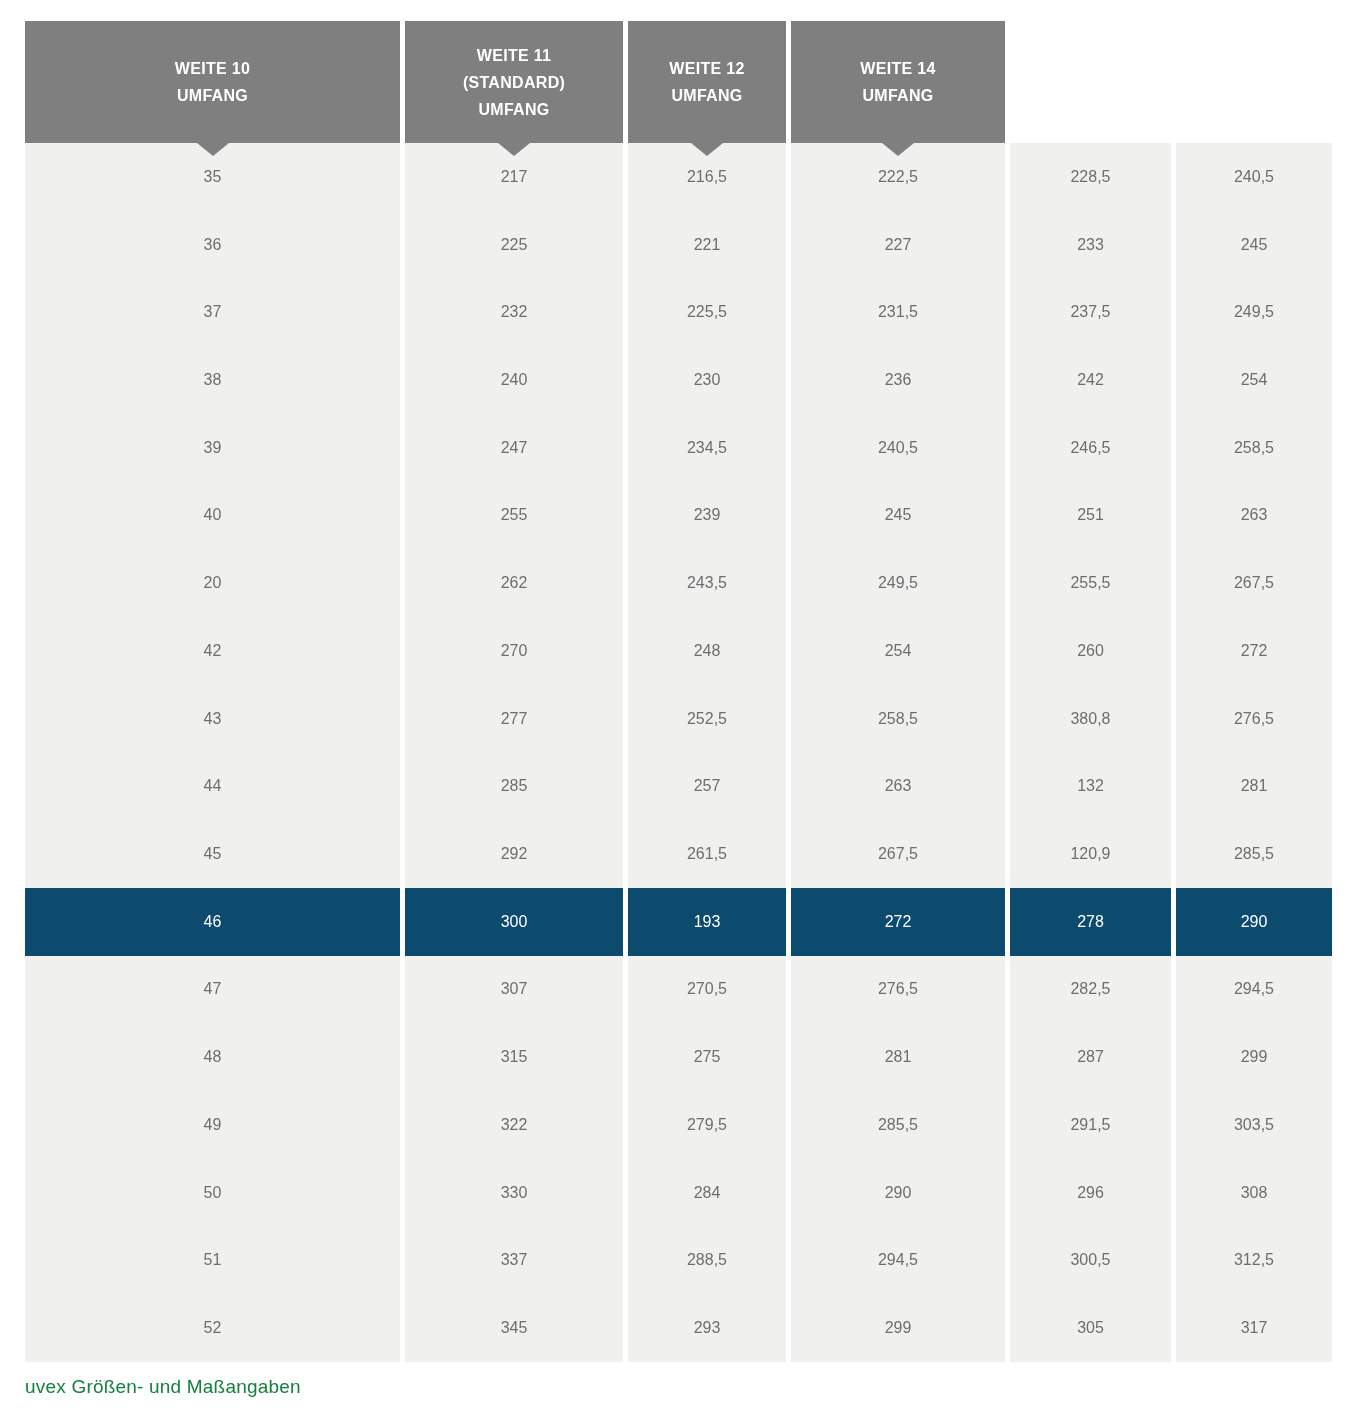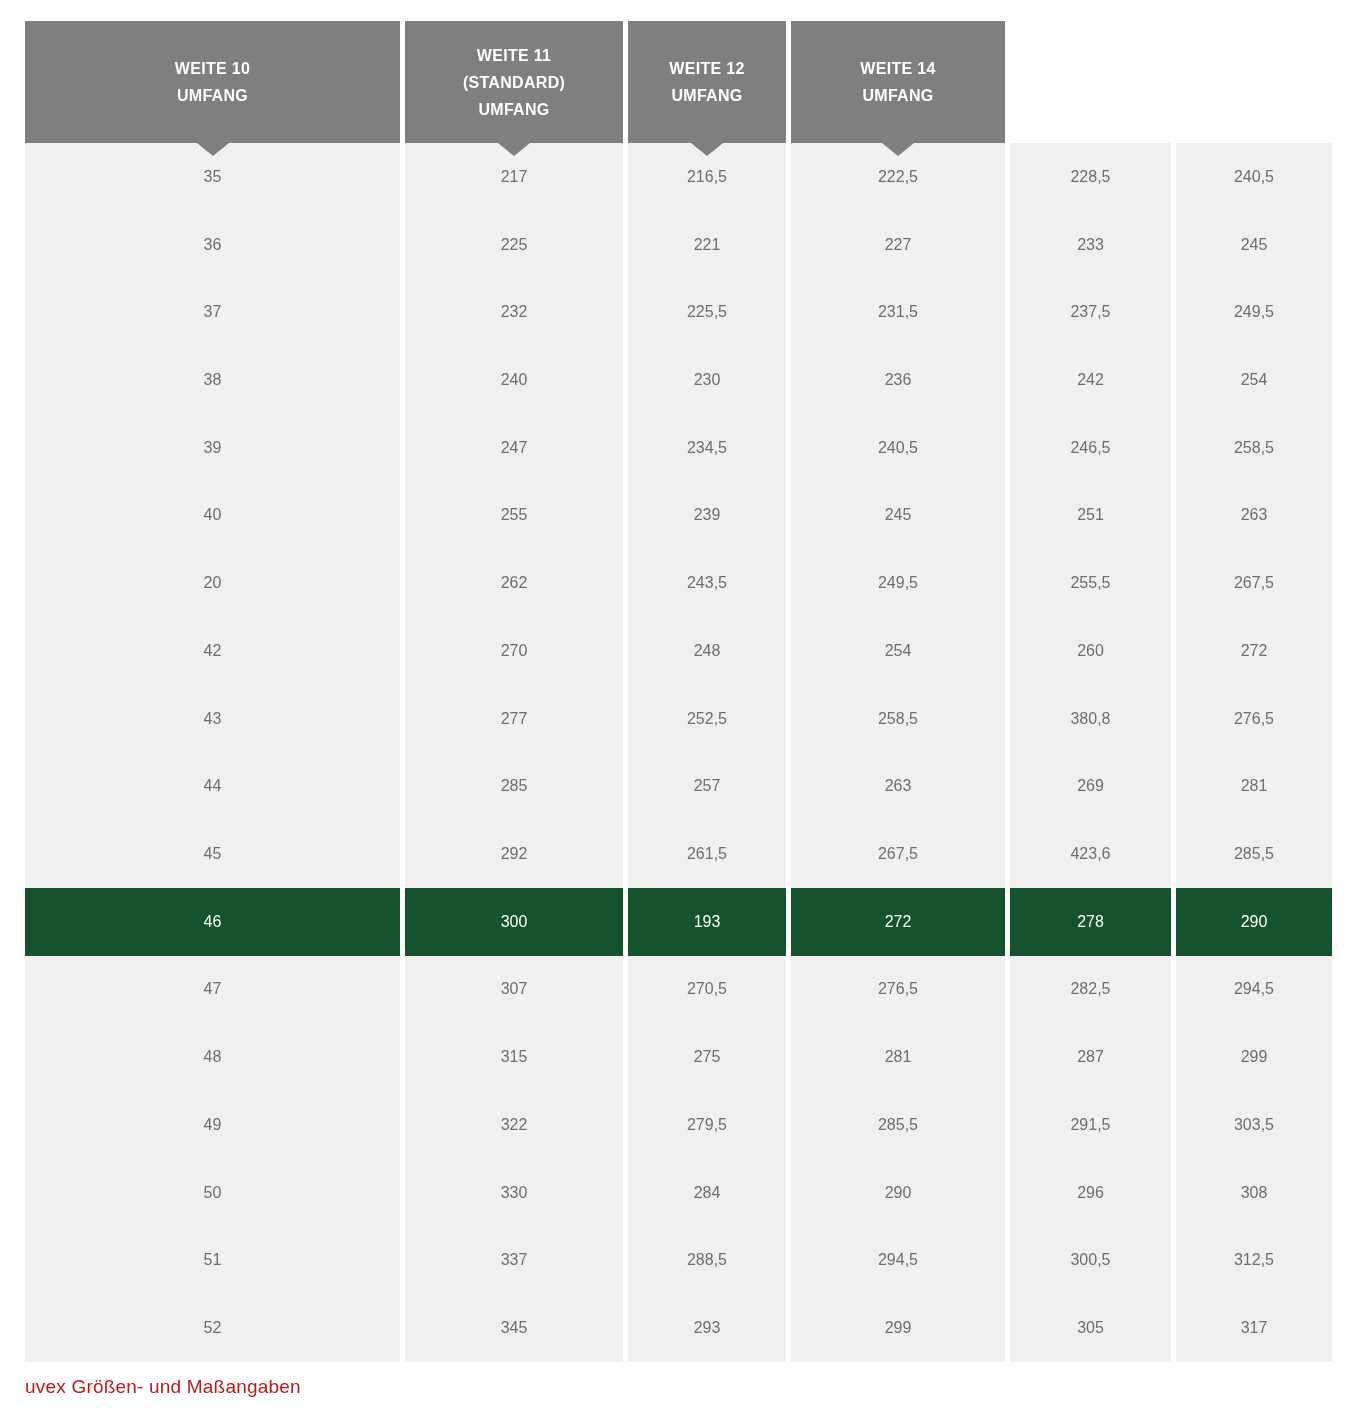--- a/index.html
+++ b/index.html
@@ -64,29 +64,29 @@
   .row { display: contents; }
   .cell {
     background: #f0f0ef;
     color: #6e6e6e;
     font-size: 16px;
     display: flex;
     align-items: center;
     justify-content: center;
   }
   .row.highlight .cell {
-    background: #14532d;
+    background: #0c4a6e;
     color: #ffffff;
   }
   .caption {
     position: absolute;
     left: 25px;
     top: 1376px;
     font-size: 19px;
-    color: #b91c1c;
+    color: #15803d;
     letter-spacing: 0.2px;
   }
 </style>
 </head>
 <body>
 
 <div class="table-wrap">
   <div class="grid header-grid">
       <div class="header-cell">
         <div class="header-label">
@@ -121,22 +121,22 @@
   <div class="grid body-grid">
       <div class="row"><div class="cell">35</div><div class="cell">217</div><div class="cell">216,5</div><div class="cell">222,5</div><div class="cell">228,5</div><div class="cell">240,5</div></div>
       <div class="row"><div class="cell">36</div><div class="cell">225</div><div class="cell">221</div><div class="cell">227</div><div class="cell">233</div><div class="cell">245</div></div>
       <div class="row"><div class="cell">37</div><div class="cell">232</div><div class="cell">225,5</div><div class="cell">231,5</div><div class="cell">237,5</div><div class="cell">249,5</div></div>
       <div class="row"><div class="cell">38</div><div class="cell">240</div><div class="cell">230</div><div class="cell">236</div><div class="cell">242</div><div class="cell">254</div></div>
       <div class="row"><div class="cell">39</div><div class="cell">247</div><div class="cell">234,5</div><div class="cell">240,5</div><div class="cell">246,5</div><div class="cell">258,5</div></div>
       <div class="row"><div class="cell">40</div><div class="cell">255</div><div class="cell">239</div><div class="cell">245</div><div class="cell">251</div><div class="cell">263</div></div>
       <div class="row"><div class="cell">20</div><div class="cell">262</div><div class="cell">243,5</div><div class="cell">249,5</div><div class="cell">255,5</div><div class="cell">267,5</div></div>
       <div class="row"><div class="cell">42</div><div class="cell">270</div><div class="cell">248</div><div class="cell">254</div><div class="cell">260</div><div class="cell">272</div></div>
       <div class="row"><div class="cell">43</div><div class="cell">277</div><div class="cell">252,5</div><div class="cell">258,5</div><div class="cell">380,8</div><div class="cell">276,5</div></div>
-      <div class="row"><div class="cell">44</div><div class="cell">285</div><div class="cell">257</div><div class="cell">263</div><div class="cell">269</div><div class="cell">281</div></div>
-      <div class="row"><div class="cell">45</div><div class="cell">292</div><div class="cell">261,5</div><div class="cell">267,5</div><div class="cell">423,6</div><div class="cell">285,5</div></div>
+      <div class="row"><div class="cell">44</div><div class="cell">285</div><div class="cell">257</div><div class="cell">263</div><div class="cell">132</div><div class="cell">281</div></div>
+      <div class="row"><div class="cell">45</div><div class="cell">292</div><div class="cell">261,5</div><div class="cell">267,5</div><div class="cell">120,9</div><div class="cell">285,5</div></div>
       <div class="row highlight"><div class="cell">46</div><div class="cell">300</div><div class="cell">193</div><div class="cell">272</div><div class="cell">278</div><div class="cell">290</div></div>
       <div class="row"><div class="cell">47</div><div class="cell">307</div><div class="cell">270,5</div><div class="cell">276,5</div><div class="cell">282,5</div><div class="cell">294,5</div></div>
       <div class="row"><div class="cell">48</div><div class="cell">315</div><div class="cell">275</div><div class="cell">281</div><div class="cell">287</div><div class="cell">299</div></div>
       <div class="row"><div class="cell">49</div><div class="cell">322</div><div class="cell">279,5</div><div class="cell">285,5</div><div class="cell">291,5</div><div class="cell">303,5</div></div>
       <div class="row"><div class="cell">50</div><div class="cell">330</div><div class="cell">284</div><div class="cell">290</div><div class="cell">296</div><div class="cell">308</div></div>
       <div class="row"><div class="cell">51</div><div class="cell">337</div><div class="cell">288,5</div><div class="cell">294,5</div><div class="cell">300,5</div><div class="cell">312,5</div></div>
       <div class="row"><div class="cell">52</div><div class="cell">345</div><div class="cell">293</div><div class="cell">299</div><div class="cell">305</div><div class="cell">317</div></div>
     </div>
 </div>
 

